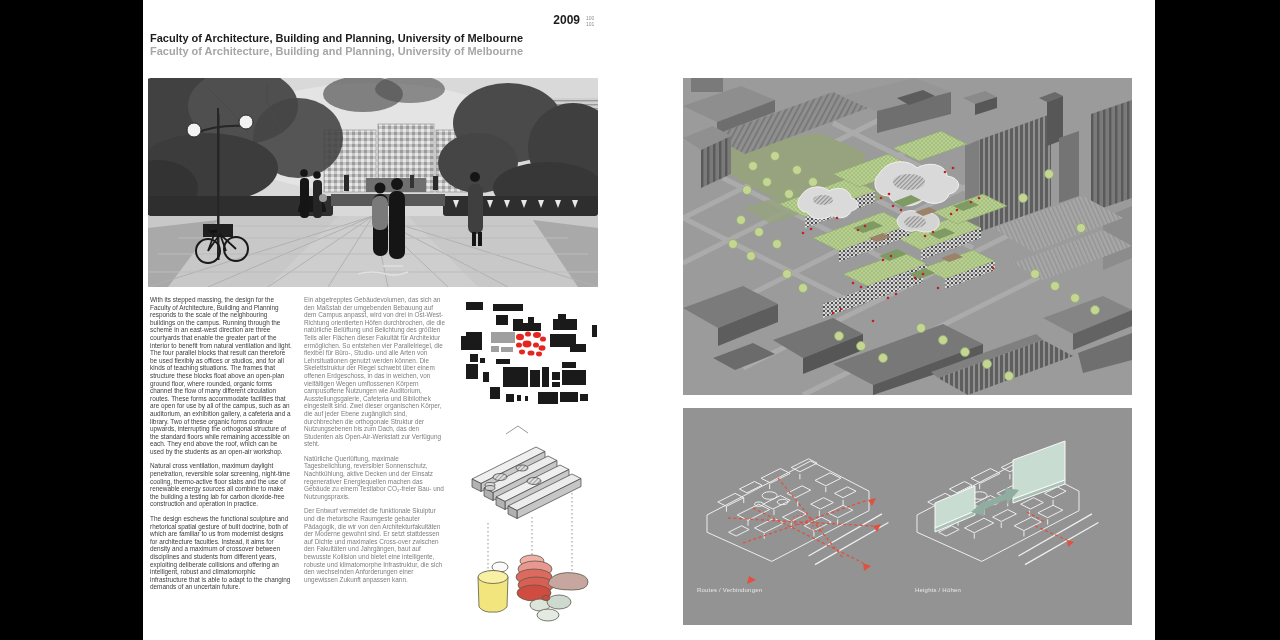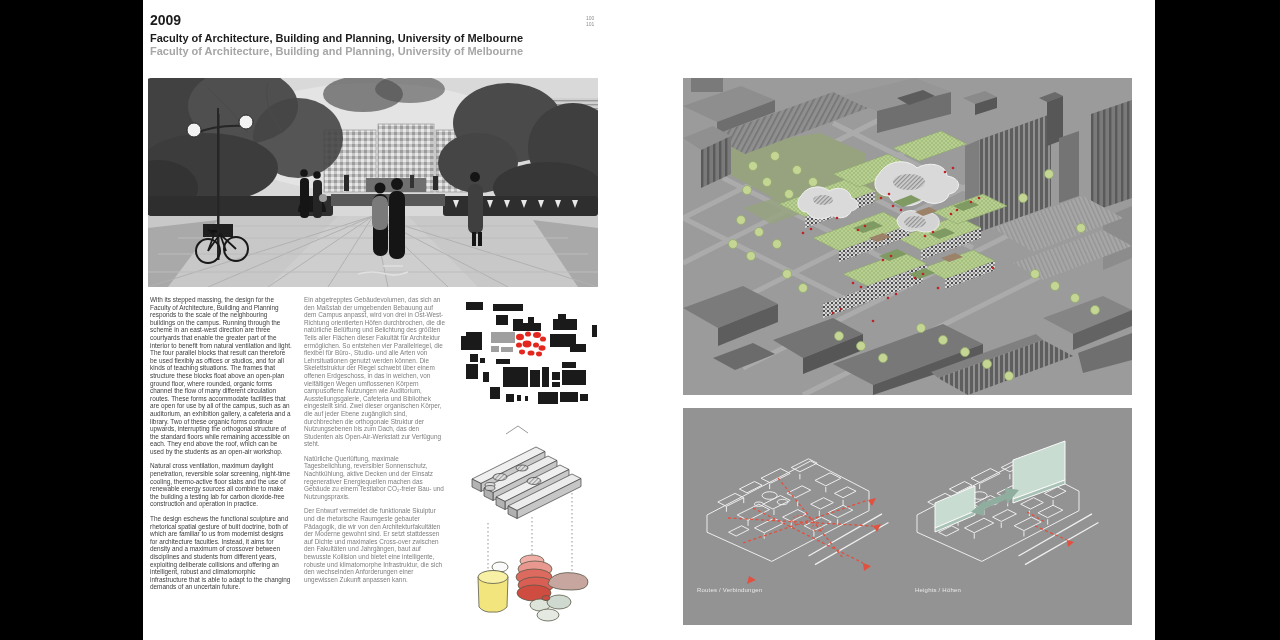--- a/index.html
+++ b/index.html
@@ -1,21 +1,21 @@
 <!DOCTYPE html>
 <html><head>
 <meta charset="utf-8">
 <style>
   html,body{margin:0;padding:0;background:#000;}
   .stage{position:relative;width:1280px;height:640px;background:#000;overflow:hidden;
          font-family:"Liberation Sans",sans-serif;}
   .spread{position:absolute;left:143px;top:0;width:1012px;height:640px;background:#ffffff;}
   
   .hdr{position:absolute;left:7px;top:14px;width:430px;}
-  .hdr .year{font-size:14px;font-weight:bold;color:#1c1c1c;line-height:13px;}
+  .hdr .year{font-size:12px;font-weight:bold;color:#1c1c1c;line-height:13px;text-align:right;}
   .hdr .title{font-size:11px;font-weight:bold;color:#1c1c1c;line-height:13px;margin-top:5px;}
   .hdr .subtitle{font-size:11px;font-weight:bold;color:#a6a6a6;line-height:13px;}
   .pagenums{position:absolute;left:443px;top:15px;font-size:5px;line-height:6px;color:#8f8f8f;text-align:left;}
   
   .photo{position:absolute;left:5px;top:78px;width:450px;height:209px;overflow:hidden;background:#d9d9d9;}
   
   .col{position:absolute;top:296px;width:142px;height:332px;overflow:hidden;
        font-size:6.4px;line-height:7.6px;color:#3c3c3c;text-align:left;}
   .col p{margin:0 0 7px 0;}
   .col-en{left:7px;}

